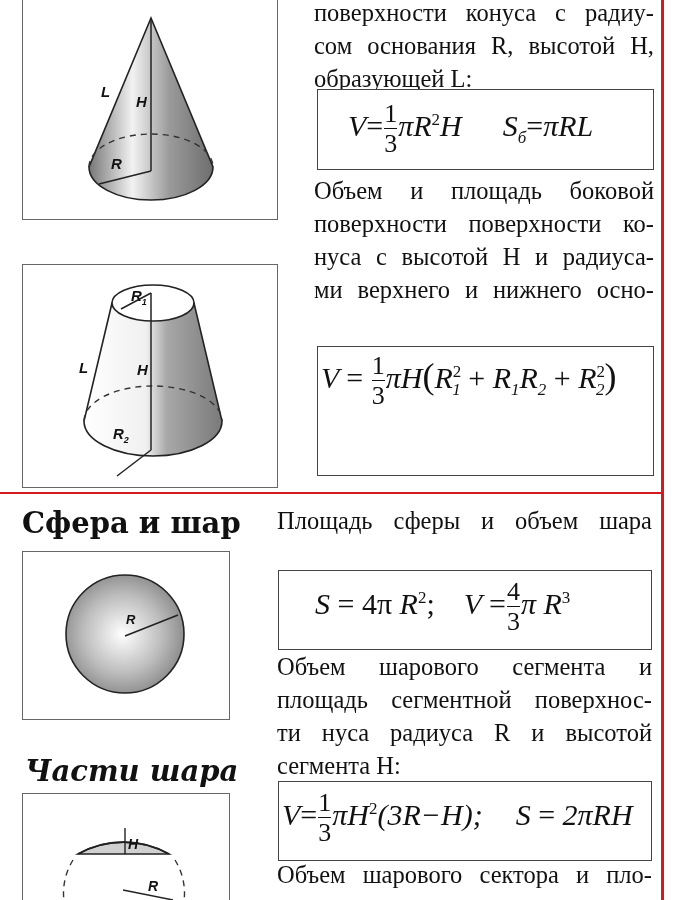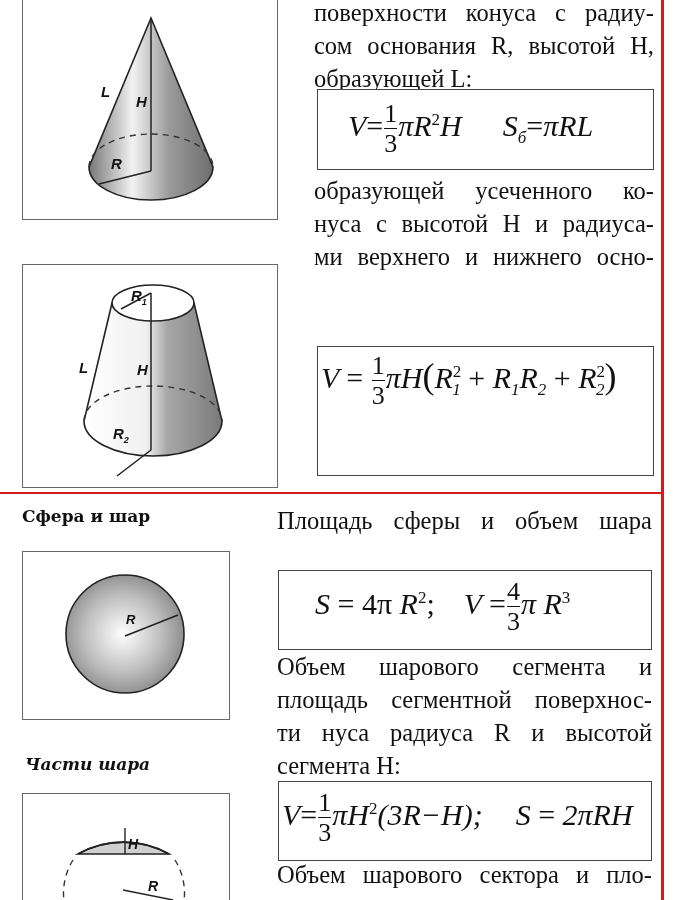--- a/index.html
+++ b/index.html
@@ -17,21 +17,21 @@
   .math { position:absolute; font-family:"Liberation Serif","DejaVu Serif",serif;
           font-style:italic; font-size:30px; color:#111; white-space:nowrap; }
   .up { font-style:normal; }
   .frac { display:inline-block; vertical-align:middle; text-align:center; font-style:normal;
           line-height:1; margin:0 1px; }
   .frac .n { display:block; font-size:26px; padding-bottom:1px; border-bottom:1.5px solid #111; }
   .frac .d { display:block; font-size:26px; padding-top:2px; }
   sup { font-size:17px; font-style:normal; }
   sub { font-size:17px; }
   .heading { position:absolute; font-family:"DejaVu Serif","Liberation Serif",serif;
-             font-weight:bold; font-size:17px; color:#111; }
+             font-weight:bold; font-size:29px; color:#111; }
   .heading.it { font-style:italic; }
 </style>
 </head>
 <body>
 
 <div class="redv"></div>
 <div class="redh"></div>
 
 <div class="figbox" style="left:22px;top:-2px;width:254px;height:220px;">
   <svg width="254" height="220" viewBox="0 0 254 220">
@@ -61,21 +61,22 @@
 
 <div class="fbox" style="left:317px;top:89px;width:335px;height:79px;">
   <div class="math" style="left:30px;top:11px;">
     <span>V</span><span class="up">=</span><span class="frac"><span class="n">1</span><span class="d">3</span></span><span>π</span><span>R</span><sup>2</sup><span>H</span>
     <span style="display:inline-block;width:26px;"></span>
     <span>S</span><sub>б</sub><span class="up">=</span><span>πRL</span>
   </div>
 </div>
 
 <div class="txt" style="left:314px;top:174px;width:340px;">
-  <span class="ln j">образующей усеченного ко-</span>
+  <span class="ln j">Объем и площадь боковой</span>
+  <span class="ln j">поверхности поверхности ко-</span>
   <span class="ln j">нуса с высотой H и радиуса-</span>
   <span class="ln j">ми верхнего и нижнего осно-</span>
 </div>
 
 <div class="figbox" style="left:22px;top:264px;width:254px;height:222px;">
   <svg width="254" height="222" viewBox="0 0 254 222">
     <defs>
       <linearGradient id="gf" x1="0" x2="1" y1="0" y2="0">
         <stop offset="0" stop-color="#fff"></stop>
           <stop offset="0.45" stop-color="#f0f0f0"></stop>

